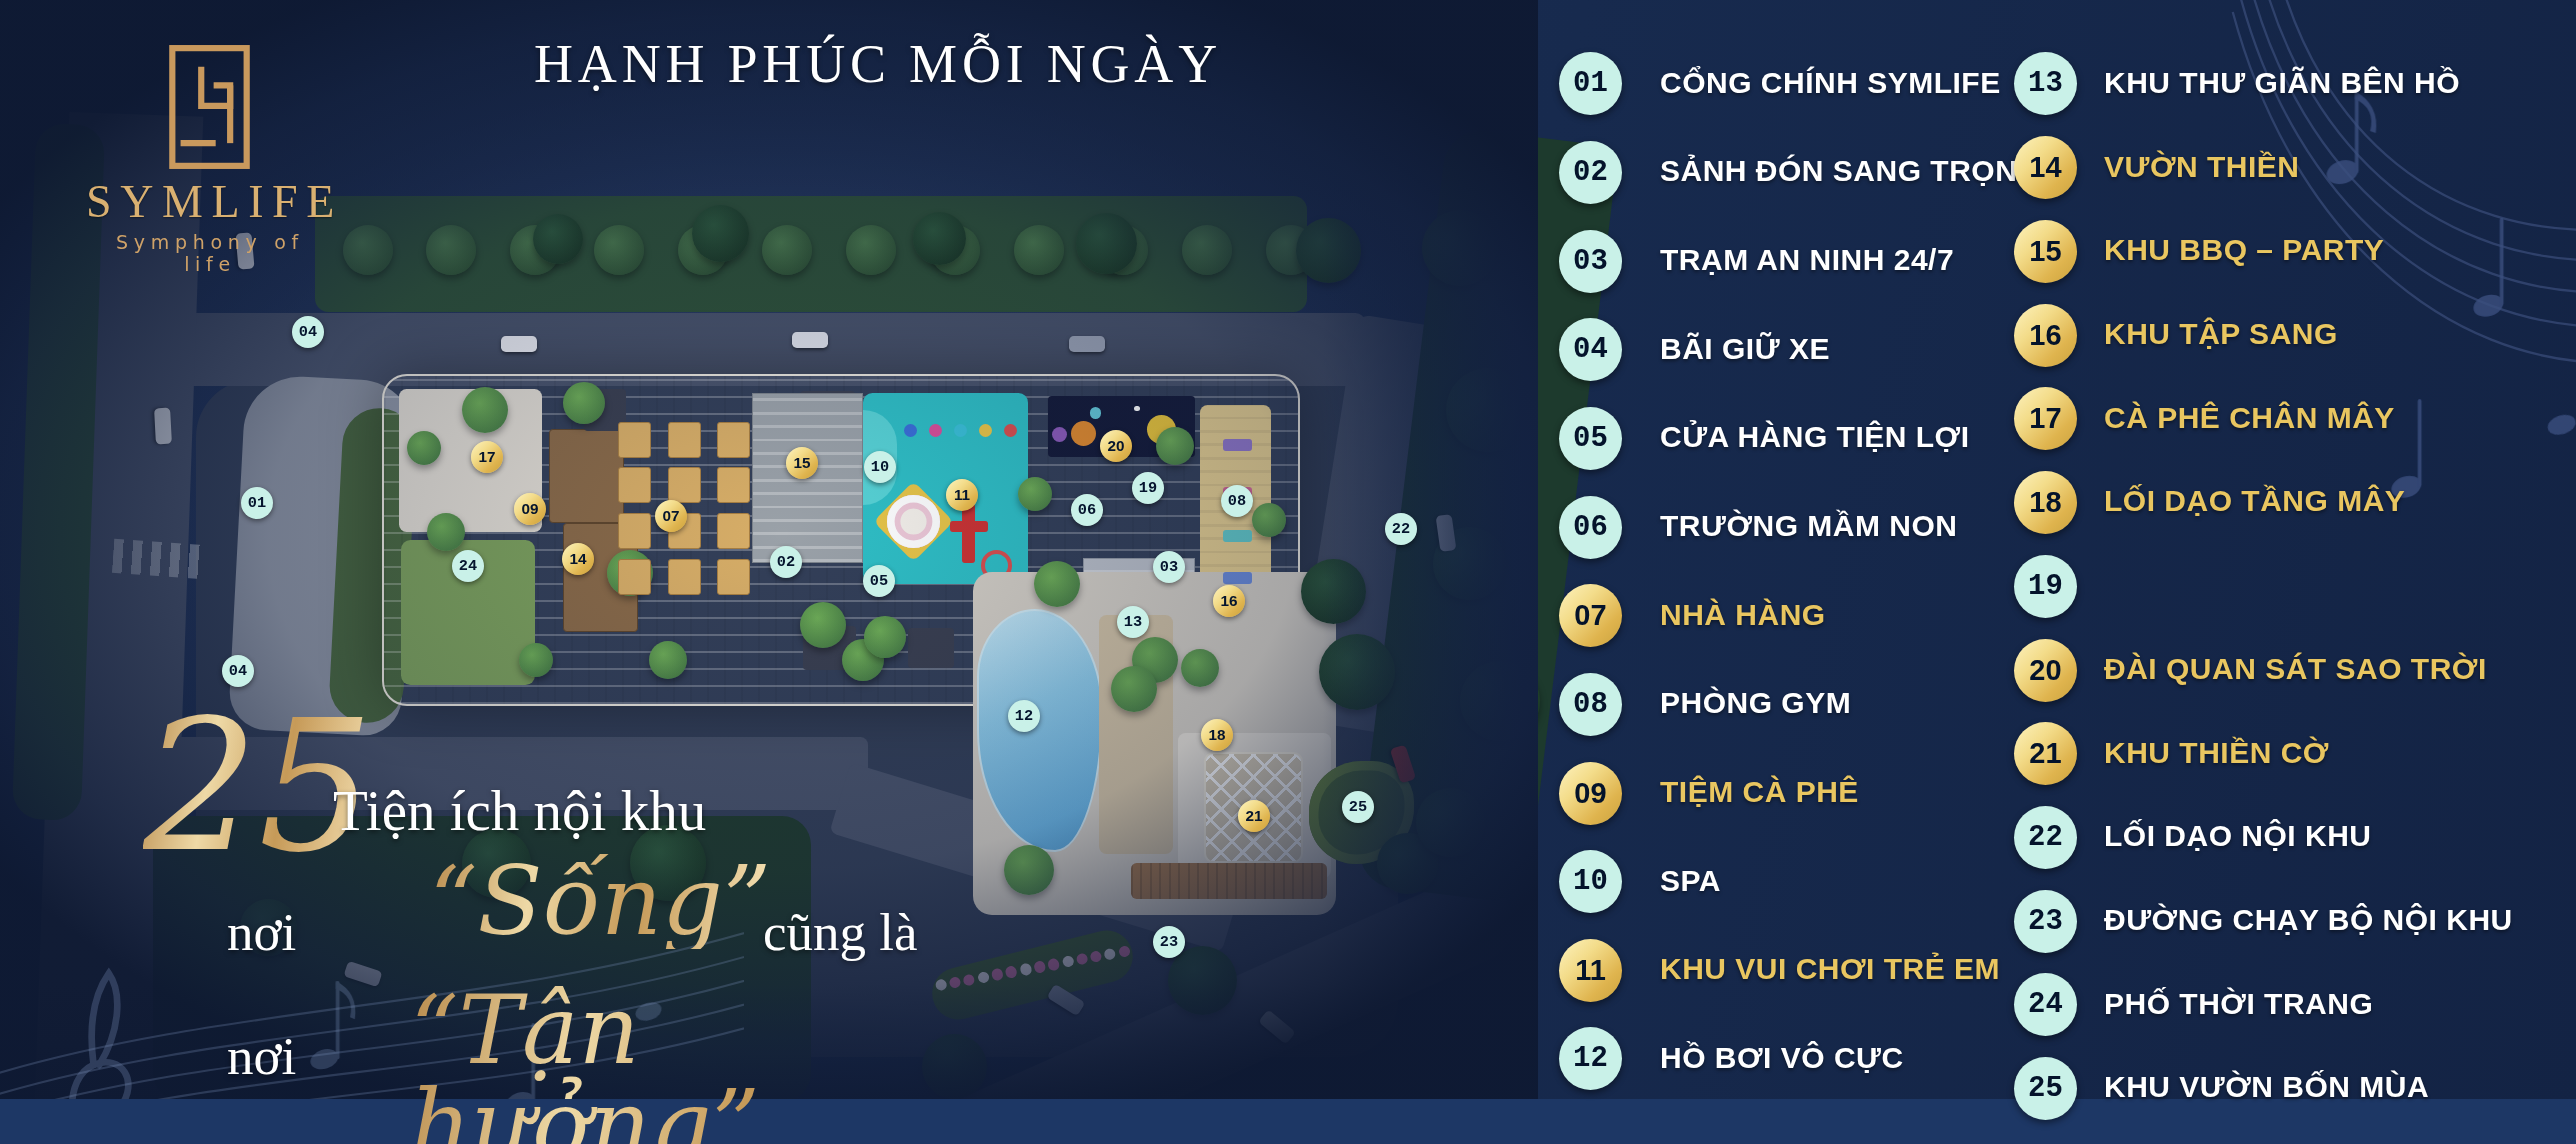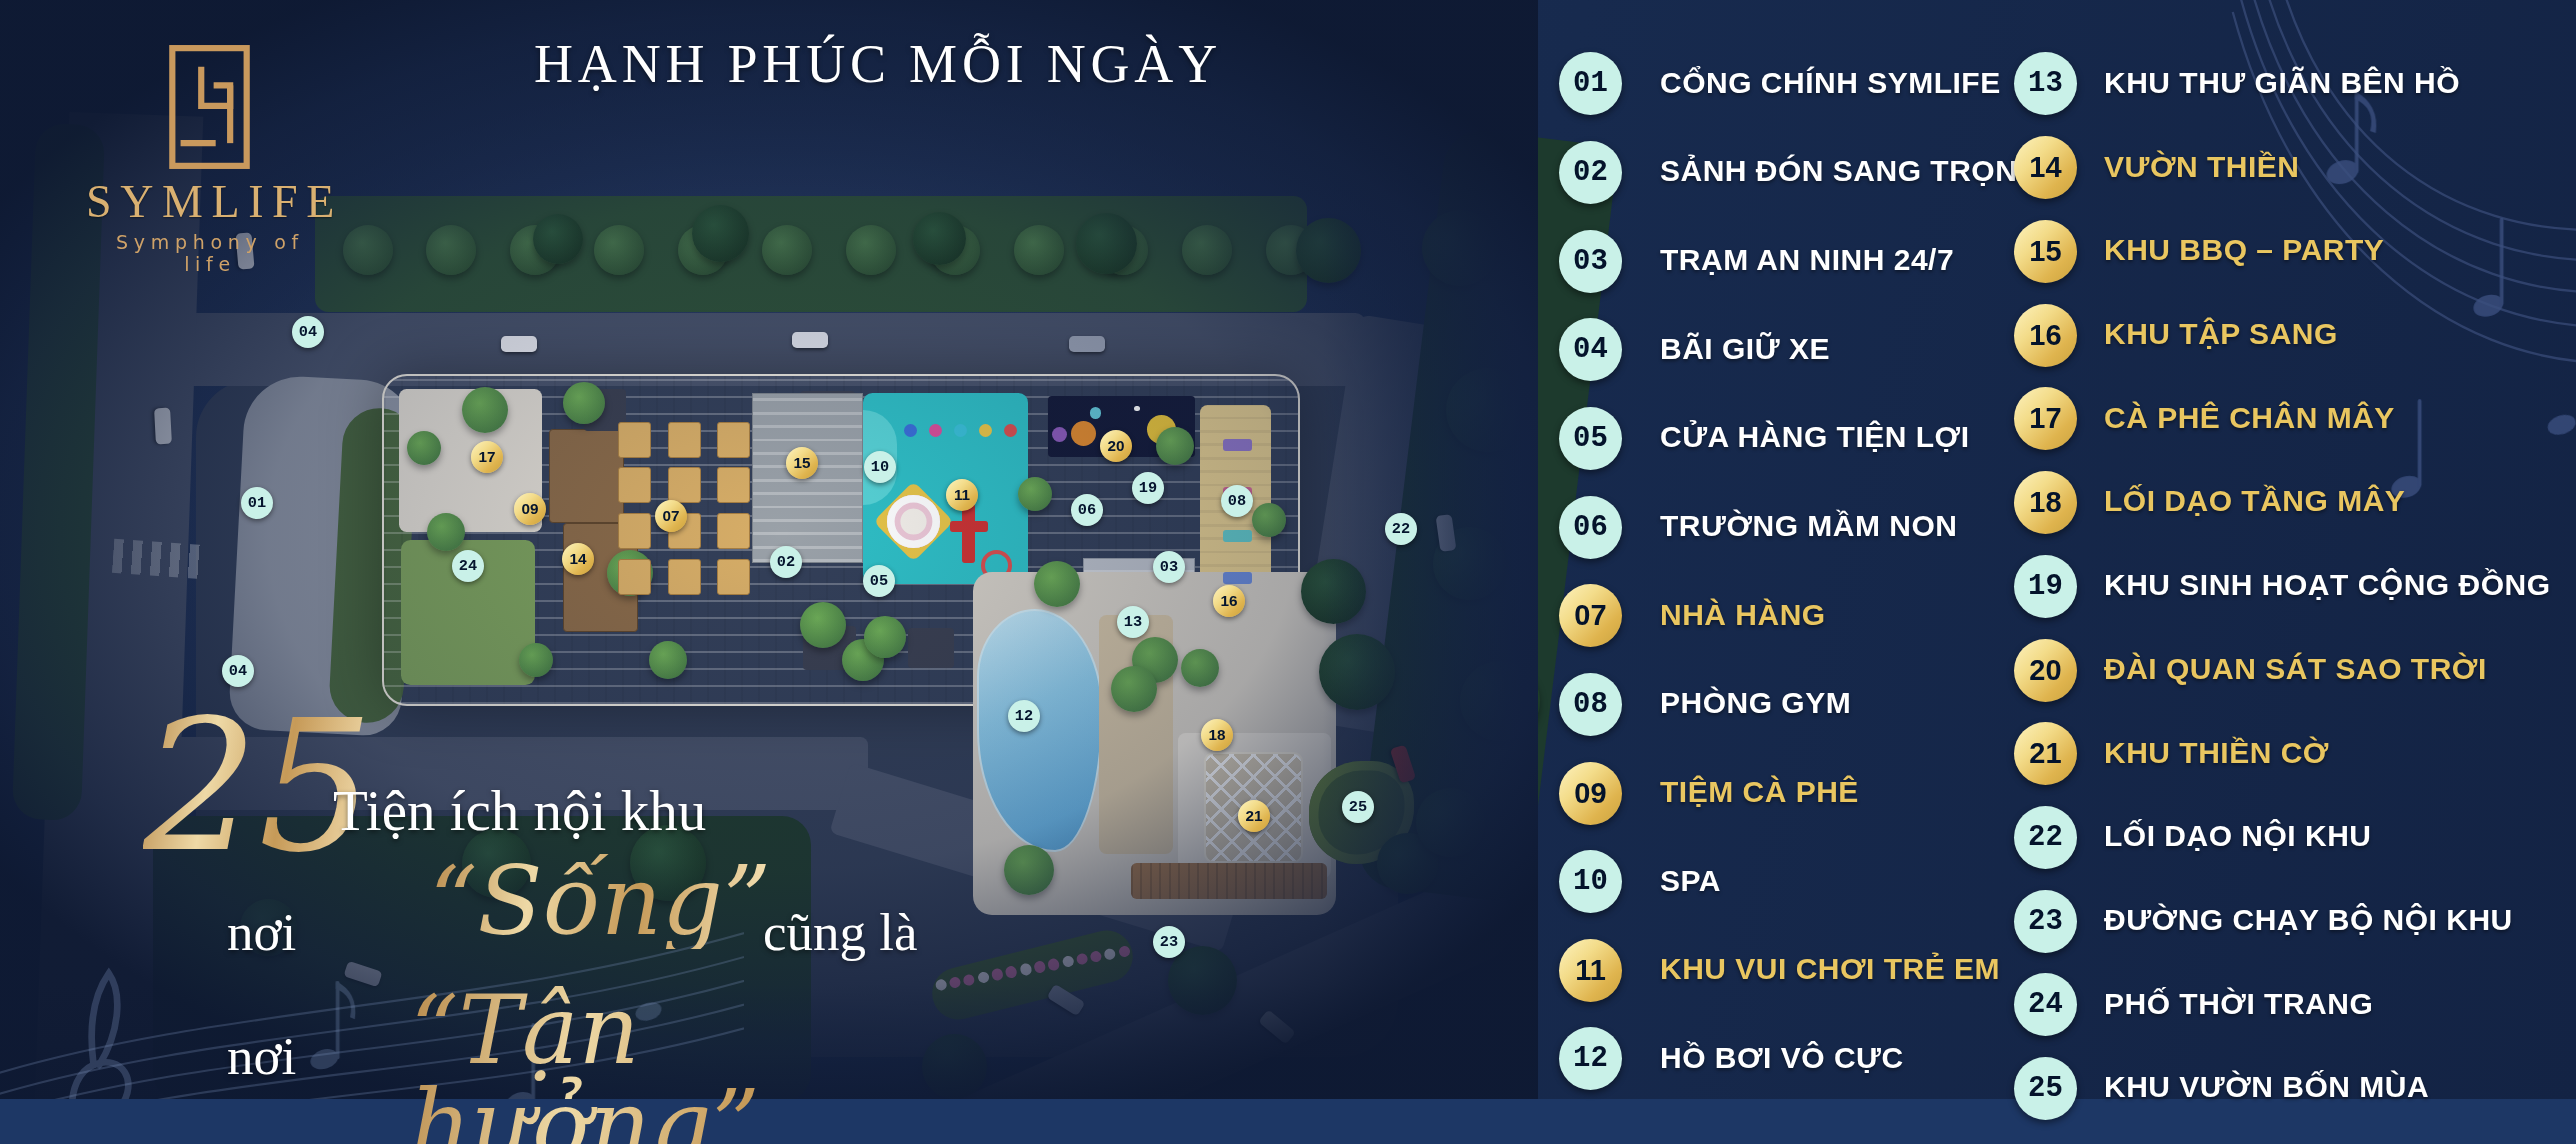--- a/index.html
+++ b/index.html
@@ -371,21 +371,20 @@
       <div class="legend-label gold" style="left: 2104px; top: 150px; position: absolute;">VƯỜN THIỀN</div>
       <div class="legend-circle gold-bg" style="left: 2014px; top: 220px; position: absolute;">15</div>
       <div class="legend-label gold" style="left: 2104px; top: 233px; position: absolute;">KHU BBQ – PARTY</div>
       <div class="legend-circle gold-bg" style="left: 2014px; top: 304px; position: absolute;">16</div>
       <div class="legend-label gold" style="left: 2104px; top: 317px; position: absolute;">KHU TẬP SANG</div>
       <div class="legend-circle gold-bg" style="left: 2014px; top: 387px; position: absolute;">17</div>
       <div class="legend-label gold" style="left: 2104px; top: 401px; position: absolute;">CÀ PHÊ CHÂN MÂY</div>
       <div class="legend-circle gold-bg" style="left: 2014px; top: 471px; position: absolute;">18</div>
       <div class="legend-label gold" style="left: 2104px; top: 484px; position: absolute;">LỐI DẠO TẦNG MÂY</div>
       <div class="legend-circle mint-bg" style="left: 2014px; top: 555px; position: absolute;">19</div>
-      <div class="legend-label white" style="left: 2104px; top: 568px; position: absolute;">KHU SINH HOẠT CỘNG ĐỒNG</div>
       <div class="legend-circle gold-bg" style="left: 2014px; top: 639px; position: absolute;">20</div>
       <div class="legend-label gold" style="left: 2104px; top: 652px; position: absolute;">ĐÀI QUAN SÁT SAO TRỜI</div>
       <div class="legend-circle gold-bg" style="left: 2014px; top: 722px; position: absolute;">21</div>
       <div class="legend-label gold" style="left: 2104px; top: 736px; position: absolute;">KHU THIỀN CỜ</div>
       <div class="legend-circle mint-bg" style="left: 2014px; top: 806px; position: absolute;">22</div>
       <div class="legend-label white" style="left: 2104px; top: 819px; position: absolute;">LỐI DẠO NỘI KHU</div>
       <div class="legend-circle mint-bg" style="left: 2014px; top: 890px; position: absolute;">23</div>
       <div class="legend-label white" style="left: 2104px; top: 903px; position: absolute;">ĐƯỜNG CHẠY BỘ NỘI KHU</div>
       <div class="legend-circle mint-bg" style="left: 2014px; top: 973px; position: absolute;">24</div>
       <div class="legend-label white" style="left: 2104px; top: 987px; position: absolute;">PHỐ THỜI TRANG</div>

